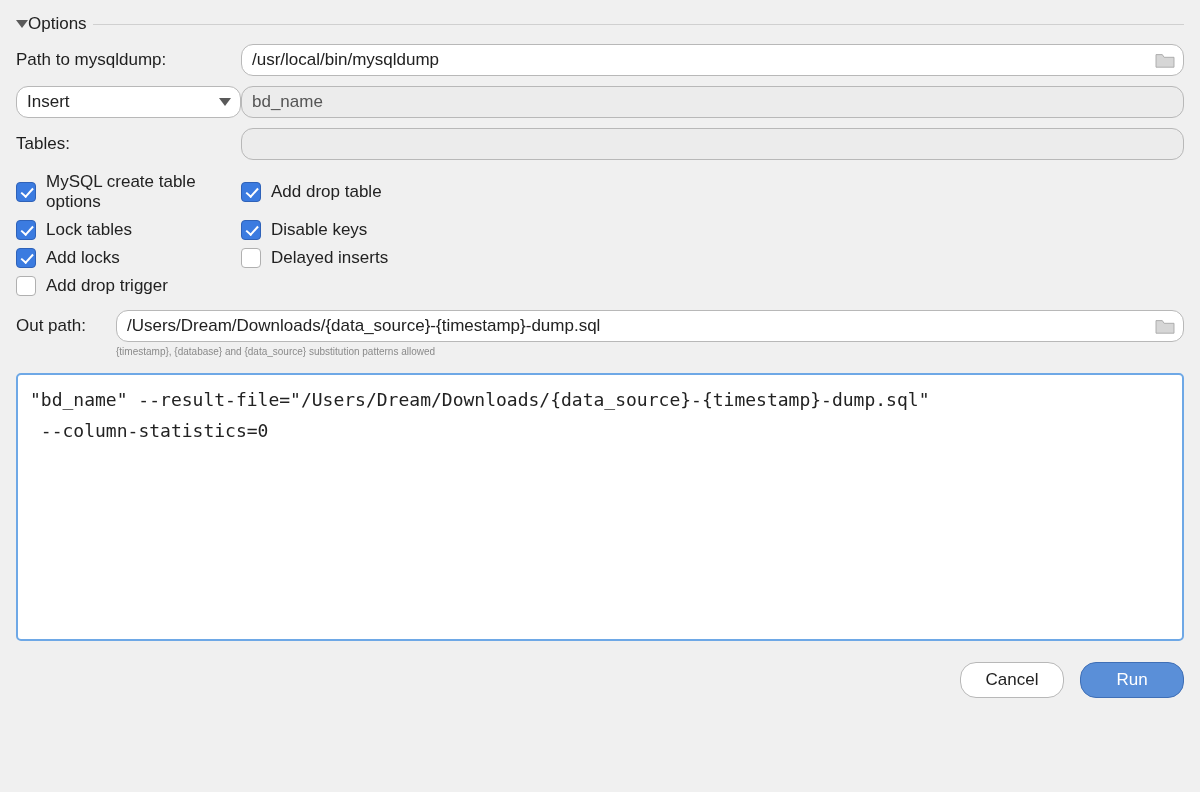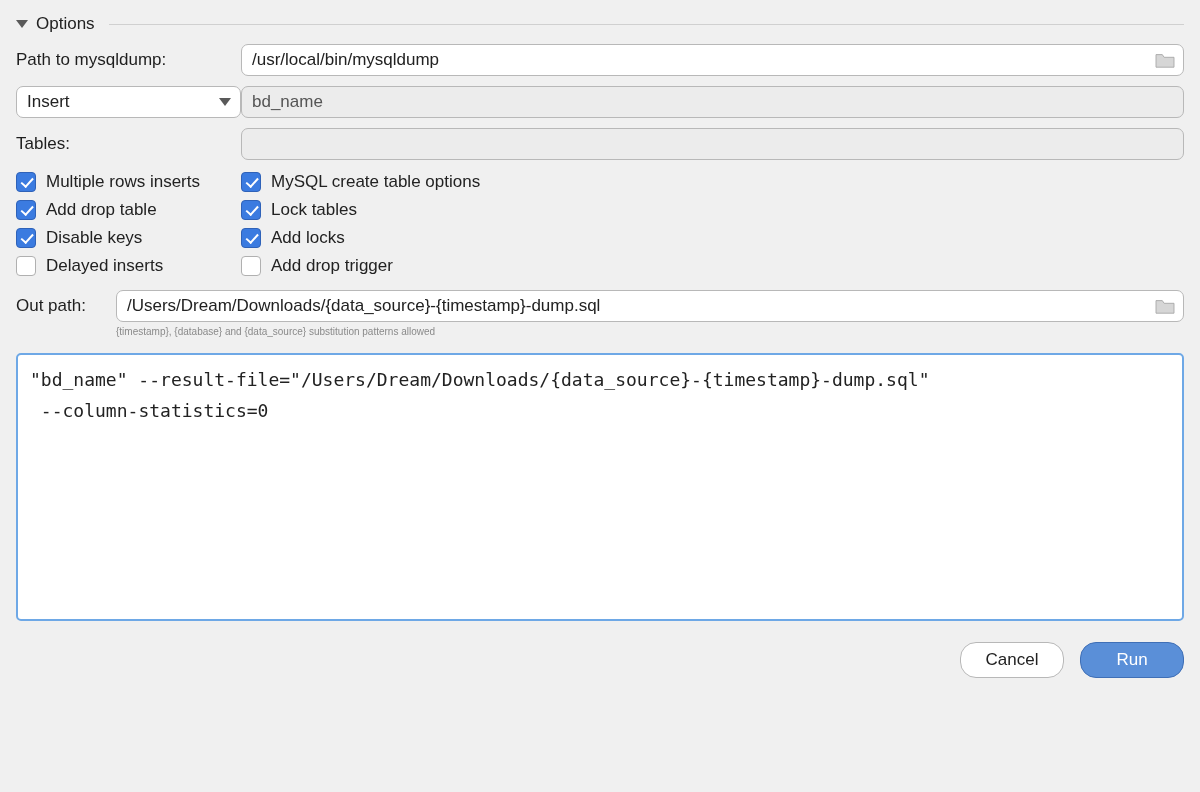--- a/index.html
+++ b/index.html
@@ -6,21 +6,20 @@
   body {
     font-family: -apple-system, "Helvetica Neue", Arial, sans-serif;
     font-size: 17px;
     color: #222;
     background: #f0f0f0;
     padding: 14px 16px 16px 16px;
   }
   .section-head {
     display: flex;
     align-items: center;
-    gap: 8px;
     margin-bottom: 10px;
   }
   .tri {
     width: 0; height: 0;
     border-left: 6px solid transparent;
     border-right: 6px solid transparent;
     border-top: 8px solid #595959;
   }
   .section-title { font-weight: 400; }
   .section-line {
@@ -39,21 +38,21 @@
   .label { color: #1e1e1e; }
   .field-wrap {
     position: relative;
     display: flex;
     align-items: center;
   }
   .text-input, .select-input, .readonly-input {
     width: 100%;
     height: 32px;
     border: 1px solid #b8b8b8;
-    border-radius: 7px;
+    border-radius: 12px;
     background: #fff;
     padding: 4px 36px 4px 10px;
     font-size: 17px;
     color: #222;
     outline: none;
   }
   .readonly-input {
     background: #ececec;
     color: #555;
   }
@@ -200,24 +199,20 @@
   <div class="label">Tables:</div>
   <div class="field-wrap">
     <input class="readonly-input" readonly="" value="" style="">
   </div>
 </div>
 
 
 <div class="checks">
   <label class="chk">
     <span class="box checked"></span>
-    <span>Multiple rows inserts</span>
-  </label>
-  <label class="chk">
-    <span class="box checked"></span>
     <span>MySQL create table options</span>
   </label>
   <label class="chk">
     <span class="box checked"></span>
     <span>Add drop table</span>
   </label>
   <label class="chk">
     <span class="box checked"></span>
     <span>Lock tables</span>
   </label>

